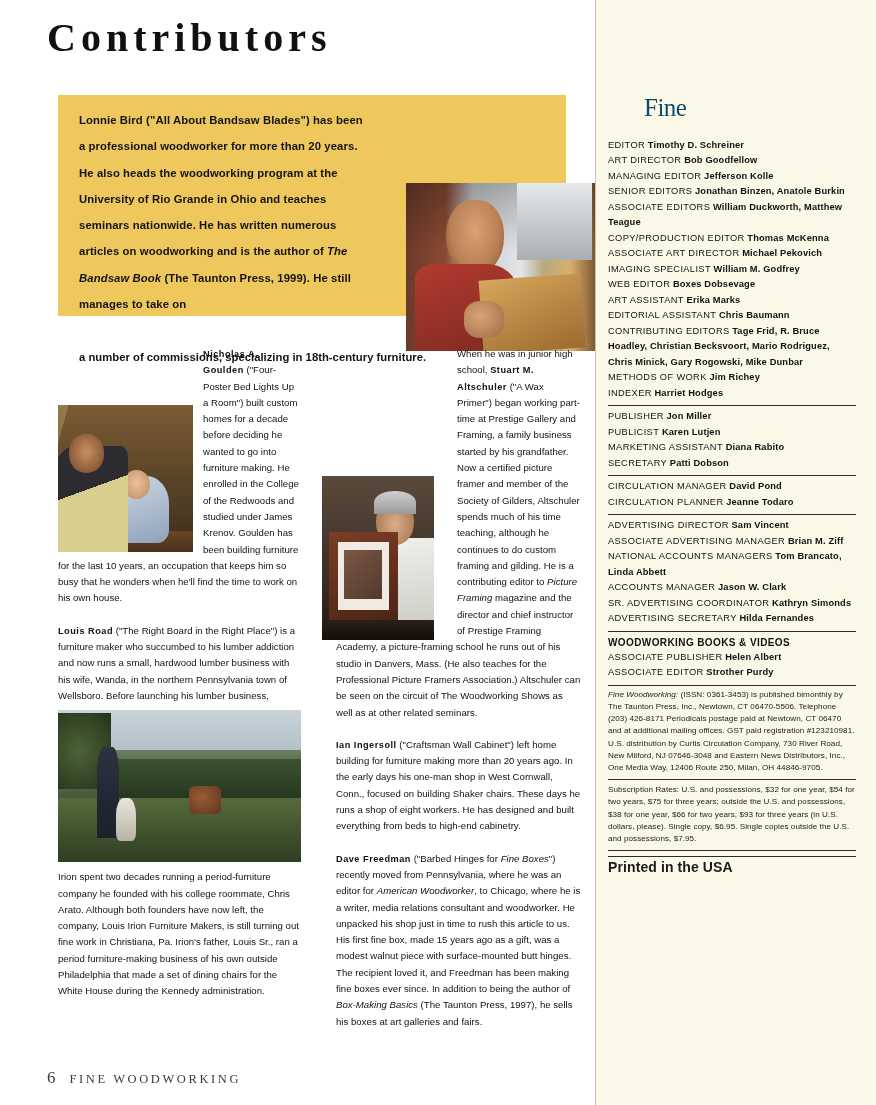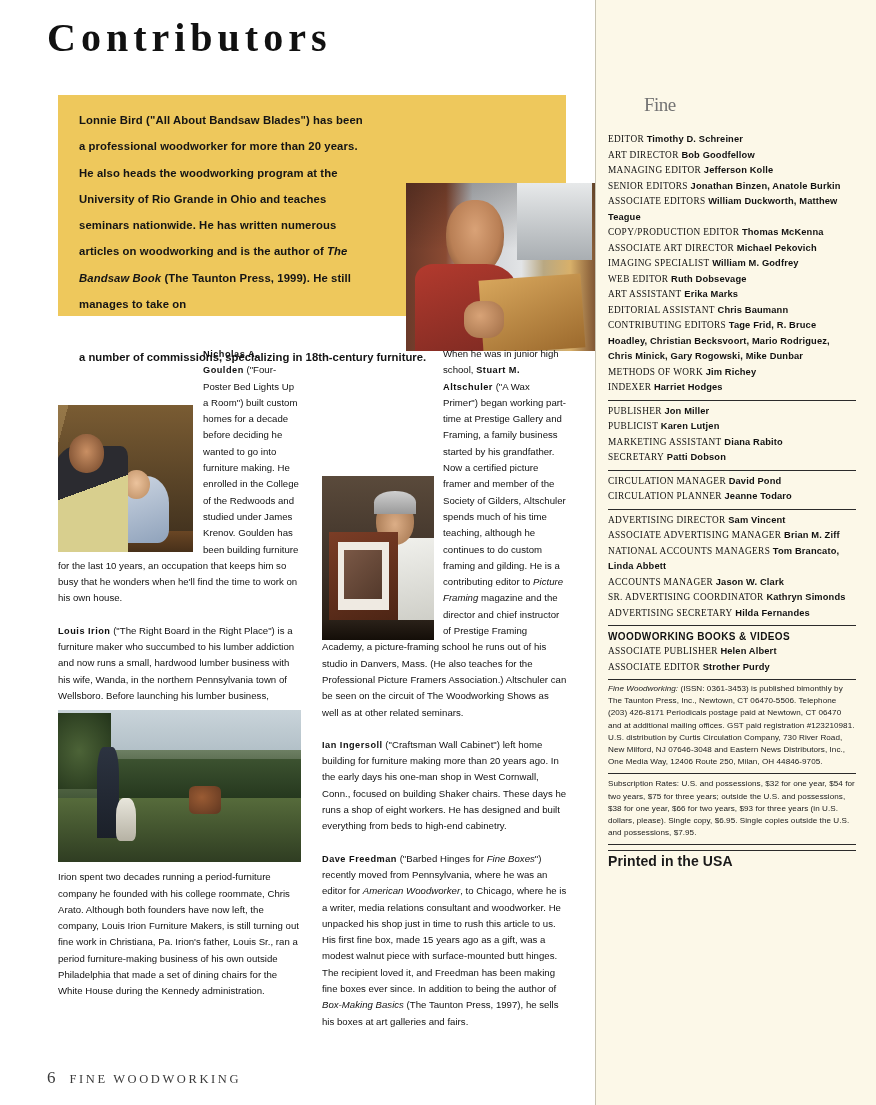--- a/index.html
+++ b/index.html
@@ -21,46 +21,46 @@
     background: #fcf8e8;
     border-left: 1px solid #c8c4b2;
     padding: 0;
   }
   #masthead-inner { position: absolute; left: 12px; top: 96px; width: 248px; }
 
   
   .logo { margin-bottom: 18px; }
   .logo-fine {
     font-family: "Liberation Serif", serif;
-    font-size: 19px;
+    font-size: 25px;
     letter-spacing: -0.5px;
     margin-left: 36px;
     line-height: 0.95;
-    color: #737373;
+    color: #0c4a6e;
   }
   .logo-wood {
     font-family: "Liberation Serif", serif;
     font-size: 29px;
     letter-spacing: -1px;
     line-height: 0.95;
     color: #111;
     margin-top: -4px;
     white-space: nowrap;
   }
   .logo-wood .w2 { margin-left: -2px; }
 
   
   .credit-line {
     font-size: 9.3px;
     line-height: 15.5px;
     color: #111;
     letter-spacing: 0.1px;
     white-space: normal;
   }
-  .credit-line .role { font-weight: 400; letter-spacing: 0.35px; font-family: Liberation Serif, serif; }
+  .credit-line .role { font-weight: 400; letter-spacing: 0.35px; }
   .credit-line .who { font-weight: bold; letter-spacing: 0.15px; }
   .credit-group { margin-bottom: 0; }
   .rule {
     border-top: 1.4px solid #2b2b2b;
     margin: 4px 0 3px 0;
     width: 100%;
   }
   .section-head {
     font-size: 10px; font-weight: bold; letter-spacing: 0.4px;
     line-height: 15px; color: #111;
@@ -144,21 +144,21 @@
   }
   #intro-photo .hand {
     position: absolute; left: 26%; top: 70%; width: 18%; height: 22%;
     background: radial-gradient(ellipse at 40% 40%, #d8a377, #9e6b44);
     border-radius: 40%;
   }
 
   
   .col { position: absolute; font-size: 9.6px; line-height: 16.3px; color: #111; letter-spacing: 0.02px; }
   #col-left  { left: 58px;  top: 346px; width: 243px; }
-  #col-mid   { left: 322px; top: 346px; width: 245px; }
+  #col-mid   { left: 336px; top: 346px; width: 245px; }
   .col p { margin: 0 0 0 0; }
   .col .lead { font-weight: bold; letter-spacing: 0.5px; font-size: 9.2px; }
   .col i { font-style: italic; }
   .para-gap { height: 16px; }
 
   
   .colphoto { display: block; }
 
   #photo-goulden {
     float: left; width: 135px; height: 147px; margin: 5px 10px 2px 0;
@@ -264,21 +264,21 @@
     <div id="col-left" class="col">
 
       <p class="clearfix"><span style="float: left; width: 145px; height: 152px; margin-top: 49px; shape-outside: inset(0px);"></span>
         <span class="lead">Nicholas A. Goulden</span>
         <span>("Four-Poster Bed Lights Up a Room")</span><span> built custom homes for a decade before deciding he wanted to go into furniture making. He enrolled in the College of the Redwoods and studied under James Krenov. Goulden has been building furniture for the last 10 years, an occupation that keeps him so busy that he wonders when he'll find the time to work on his own house.</span>
       </p>
 
       <div class="para-gap"></div>
 
       <p class="clearfix">
-        <span class="lead">Louis Irion</span>
+        <span class="lead">Louis Road</span>
         <span>("The Right Board in the Right Place")</span><span> is a furniture maker who succumbed to his lumber addiction and now runs a small, hardwood lumber business with his wife, Wanda, in the northern Pennsylvania town of Wellsboro. Before launching his lumber business,</span>
       </p>
 
       <div id="photo-irion" class="colphoto">
         <div class="sky"></div>
         <div class="trees-far"></div>
         <div class="trees-near"></div>
         <div class="tree-left"></div>
         <div class="field"></div>
         <div class="bale"></div>
@@ -349,21 +349,21 @@
 
       <div class="credit-group">
         <div class="credit-line"><span class="role">EDITOR</span> <span class="who">Timothy D. Schreiner</span></div>
         <div class="credit-line"><span class="role">ART DIRECTOR</span> <span class="who">Bob Goodfellow</span></div>
         <div class="credit-line"><span class="role">MANAGING EDITOR</span> <span class="who">Jefferson Kolle</span></div>
         <div class="credit-line"><span class="role">SENIOR EDITORS</span> <span class="who">Jonathan Binzen, Anatole Burkin</span></div>
         <div class="credit-line"><span class="role">ASSOCIATE EDITORS</span> <span class="who">William Duckworth, Matthew Teague</span></div>
         <div class="credit-line"><span class="role">COPY/PRODUCTION EDITOR</span> <span class="who">Thomas McKenna</span></div>
         <div class="credit-line"><span class="role">ASSOCIATE ART DIRECTOR</span> <span class="who">Michael Pekovich</span></div>
         <div class="credit-line"><span class="role">IMAGING SPECIALIST</span> <span class="who">William M. Godfrey</span></div>
-        <div class="credit-line"><span class="role">WEB EDITOR</span> <span class="who">Ruth Dobsevage</span></div>
+        <div class="credit-line"><span class="role">WEB EDITOR</span> <span class="who">Boxes Dobsevage</span></div>
         <div class="credit-line"><span class="role">ART ASSISTANT</span> <span class="who">Erika Marks</span></div>
         <div class="credit-line"><span class="role">EDITORIAL ASSISTANT</span> <span class="who">Chris Baumann</span></div>
         <div class="credit-line"><span class="role">CONTRIBUTING EDITORS</span> <span class="who">Tage Frid, R. Bruce Hoadley, Christian Becksvoort, Mario Rodriguez, Chris Minick, Gary Rogowski, Mike Dunbar</span></div>
         <div class="credit-line"><span class="role">METHODS OF WORK</span> <span class="who">Jim Richey</span></div>
         <div class="credit-line"><span class="role">INDEXER</span> <span class="who">Harriet Hodges</span></div>
       </div>
 
       <div class="rule"></div>
 
       <div class="credit-group">

